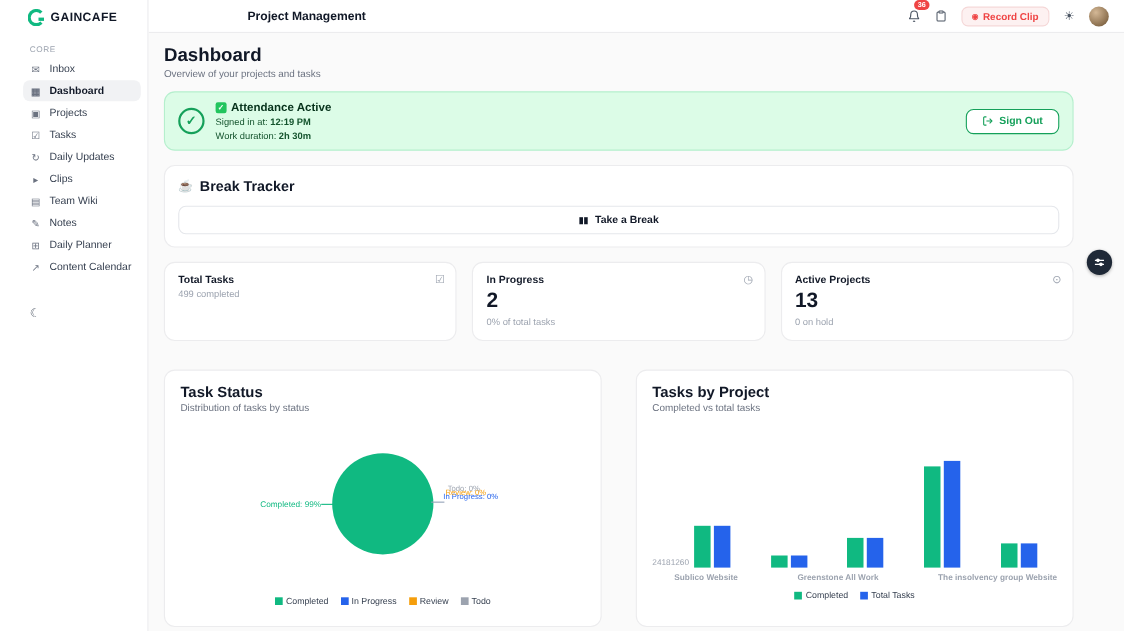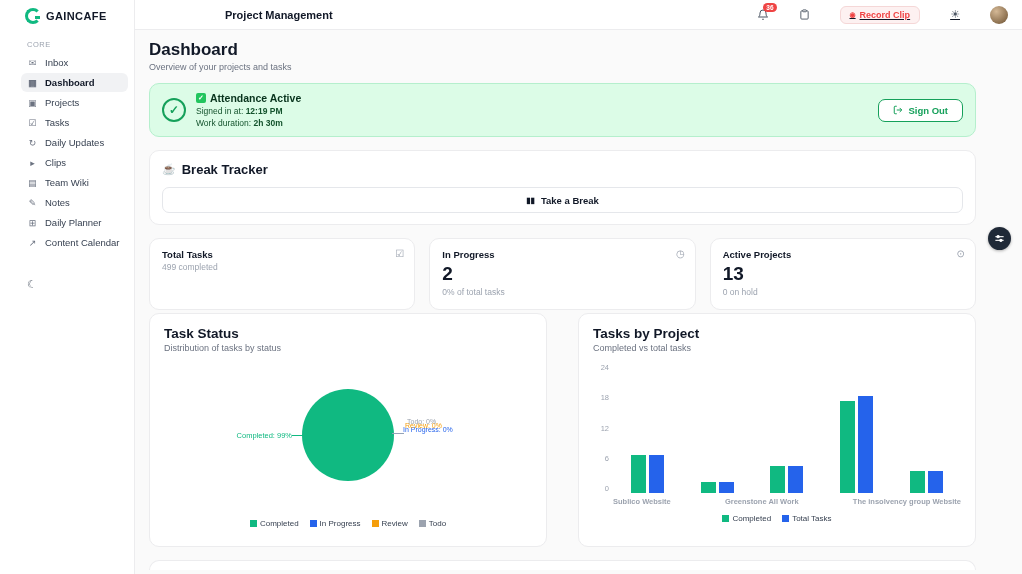--- a/index.html
+++ b/index.html
@@ -14,21 +14,21 @@
   .logo-text { font-weight:bold; font-size:11px; letter-spacing:.4px; color:#111827; }
   .side-section { font-size:7.5px; color:#9ca3af; text-transform:uppercase; letter-spacing:.5px; padding:10px 12px 3px; }
   .side-item { display:flex; align-items:center; gap:7px; margin:1px 6px; padding:4px 6px; border-radius:6px; font-size:9.5px; color:#374151; cursor:pointer; }
   .side-item.active { background:#f1f2f4; font-weight:bold; color:#111827; }
   .side-item .ic { width:11px; font-size:9px; color:#6b7280; text-align:center; }
   .side-foot { margin:26px 12px 0; font-size:11px; color:#4b5563; cursor:pointer; }
 
   
   .topbar { position:absolute; left:135px; right:0; top:0; height:30px; background:#fff; border-bottom:1px solid #ececee; display:flex; align-items:center; z-index:4; }
   .topbar-title { margin-left:90px; font-size:11px; font-weight:bold; }
-  .topbar-right { margin-left:auto; display:flex; align-items:center; gap:30px; padding-right:14px;text-decoration:underline; }
+  .topbar-right { margin-left:auto; display:flex; gap:13px; padding-right:14px; }
   .icon-btn { position:relative; color:#4b5563; cursor:pointer; display:flex; align-items:center; font-size:11px; }
   .badge { position:absolute; top:-6px; right:-8px; background:#ef4444; color:#fff; font-size:6.5px; font-weight:bold; padding:1px 3px; border-radius:999px; }
   .record-btn { display:flex; align-items:center; gap:4px; background:#fdf1f1; border:1px solid #f5d7d7; color:#ef4444; font-size:9px; font-weight:bold; padding:3px 9px; border-radius:6px; cursor:pointer; }
   .record-btn .dot { font-size:7px; }
   .avatar { width:18px; height:18px; border-radius:50%; background:radial-gradient(circle at 35% 30%, #d4b896, #8b6f4e 70%, #5d4a33); cursor:pointer; }
 
   
   .main { position:absolute; left:135px; top:30px; right:0; bottom:0; padding:10px 46px 0 14px; overflow:hidden; }
   .page-title { font-size:17px; font-weight:bold; }
   .page-sub { font-size:9px; color:#6b7280; margin-top:2px; }
@@ -48,39 +48,39 @@
   .break-btn { margin-top:10px; height:26px; border:1px solid #e5e7eb; border-radius:7px; background:#fff; display:flex; align-items:center; justify-content:center; gap:6px; font-size:9.5px; font-weight:bold; color:#111827; cursor:pointer; width:100%; }
   .break-btn .ic { font-size:8px; }
 
   .stats-row { margin-top:13px; display:flex; gap:14px; }
   .stat-card { flex:1; position:relative; padding:10px 12px 12px; }
   .stat-label { font-size:9.5px; font-weight:bold; color:#111827; }
   .stat-value { font-size:19px; font-weight:bold; margin-top:3px; }
   .stat-sub { font-size:8.5px; color:#9ca3af; margin-top:2px; }
   .stat-ic { position:absolute; right:10px; top:9px; color:#9ca3af; font-size:10px; }
 
-  .charts-row { margin-top:3px; display:flex; gap:31px; }
+  .charts-row { margin-top:26px; display:flex; gap:31px; }
   .chart-card { flex:1; padding:12px 14px; height:234px; }
   .chart-title { font-size:13.5px; font-weight:bold; }
   .chart-sub { font-size:9px; color:#6b7280; margin-top:2px; }
 
   .pie-area { position:relative; height:152px; margin-top:6px; }
   .pie { position:absolute; left:50%; top:50%; transform:translate(-50%,-50%); width:92px; height:92px; border-radius:50%; background:#10b981; }
   .pie-label-left { position:absolute; right:calc(50% + 56px); top:50%; transform:translateY(-50%); font-size:7.5px; color:#10b981; white-space:nowrap; }
   .pie-line-left { position:absolute; right:calc(50% + 44px); top:50%; width:12px; height:1px; background:#10b981; }
   .pie-line-right { position:absolute; left:calc(50% + 44px); top:49%; width:12px; height:1px; background:#94a3b8; }
   .pie-cluster { position:absolute; left:calc(50% + 55px); top:44%; }
   .pie-cluster span { position:absolute; font-size:7px; white-space:nowrap; }
   .legend { display:flex; justify-content:center; gap:11px; margin-top:8px; }
   .legend-item { display:flex; align-items:center; gap:3px; font-size:8px; color:#374151; }
   .swatch { width:7px; height:7px; display:inline-block; }
 
   .bar-wrap { margin-top:10px; }
   .bar-plot-row { display:flex; height:130px; }
-  .bar-yticks { width:20px; display:flex; flex-direction:column; justify-content:space-between; align-items:flex-end; font-size:7.5px; color:#9ca3af; padding-right:4px; }
+  .bar-yticks { width:20px; display:flex; flex-direction:row; justify-content:space-between; align-items:flex-end; font-size:7.5px; color:#9ca3af; padding-right:4px; }
   .bar-plot { flex:1; display:flex; align-items:flex-end; justify-content:space-around; }
   .bar-group { display:flex; align-items:flex-end; gap:3px; height:100%; }
   .bar { width:15px; }
   .bar-labels { margin-left:20px; display:flex; margin-top:4px;font-weight:bold; }
   .bar-labels span { flex:1; text-align:center; font-size:7.5px; color:#9ca3af; white-space:nowrap; overflow:visible; }
 
   .bottom-strip { margin-top:13px; height:10px; border-bottom:none; border-radius:10px 10px 0 0; }
 
   .float-btn { position:absolute; right:11px; top:227px; width:23px; height:23px; border-radius:50%; background:#1f2937; color:#fff; display:flex; align-items:center; justify-content:center; cursor:pointer; z-index:10; box-shadow:0 1px 3px rgba(0,0,0,.3); }
 </style>

